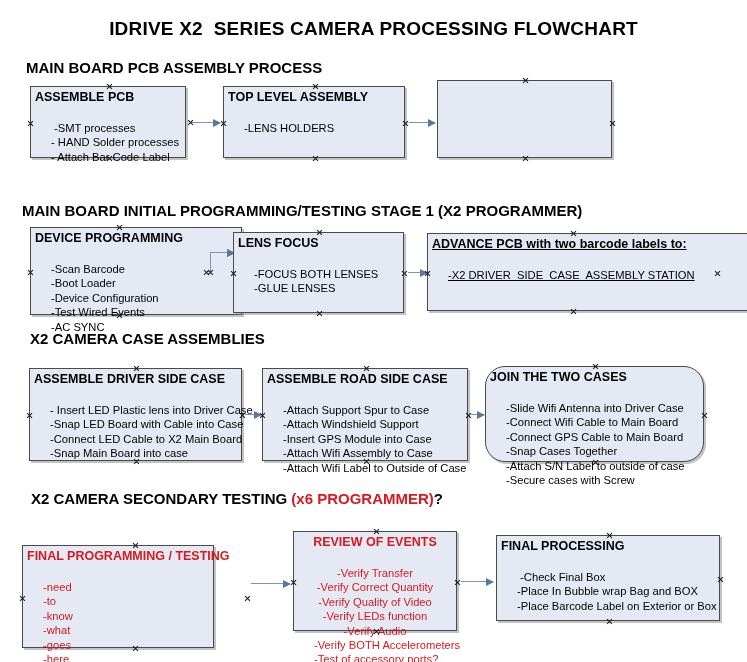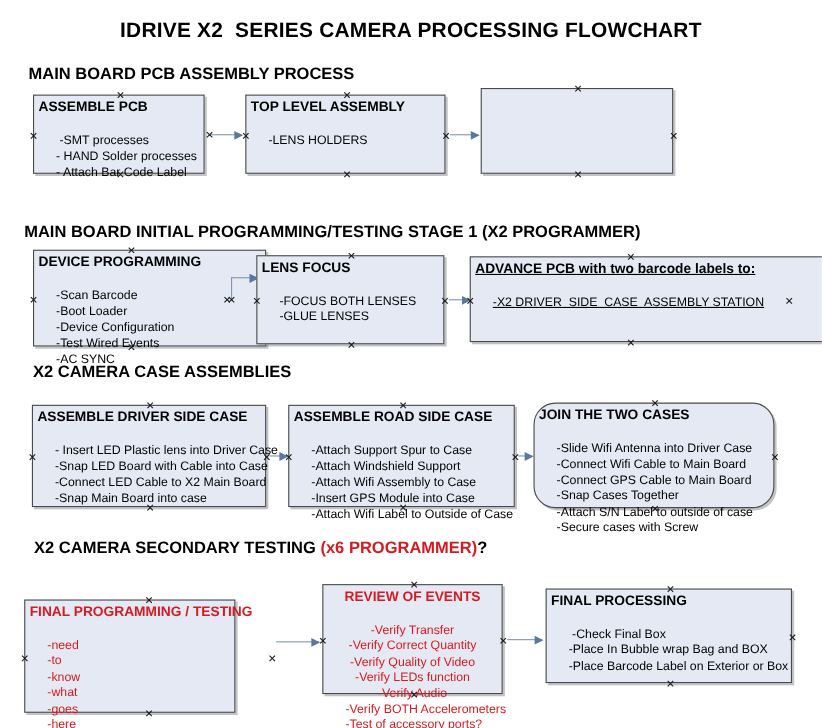--- a/index.html
+++ b/index.html
@@ -240,22 +240,22 @@
   <span class="handle" style="left:212px; top:46px;"></span>
 </div>
 
 <div class="conn" style="left:245px; top:414px; width:16px;"></div>
 
 <div class="fbox" style="left:262px; top:368px; width:206px; height:93px;">
   <span class="bx-title">ASSEMBLE ROAD SIDE CASE</span>
   <ul>
     <li>-Attach Support Spur to Case</li>
     <li>-Attach Windshield Support</li>
+    <li>-Insert GPS Module into Case</li>
     <li>-Attach Wifi Assembly to Case</li>
-    <li>-Insert GPS Module into Case</li>
     <li>-Attach Wifi Label to Outside of Case</li>
   </ul>
   <span class="handle" style="left:103px; top:-1px;"></span>
   <span class="handle" style="left:103px; top:92px;"></span>
   <span class="handle" style="left:-1px; top:46px;"></span>
   <span class="handle" style="left:205px; top:46px;"></span>
 </div>
 
 <div class="conn" style="left:471px; top:414px; width:13px;"></div>
 

